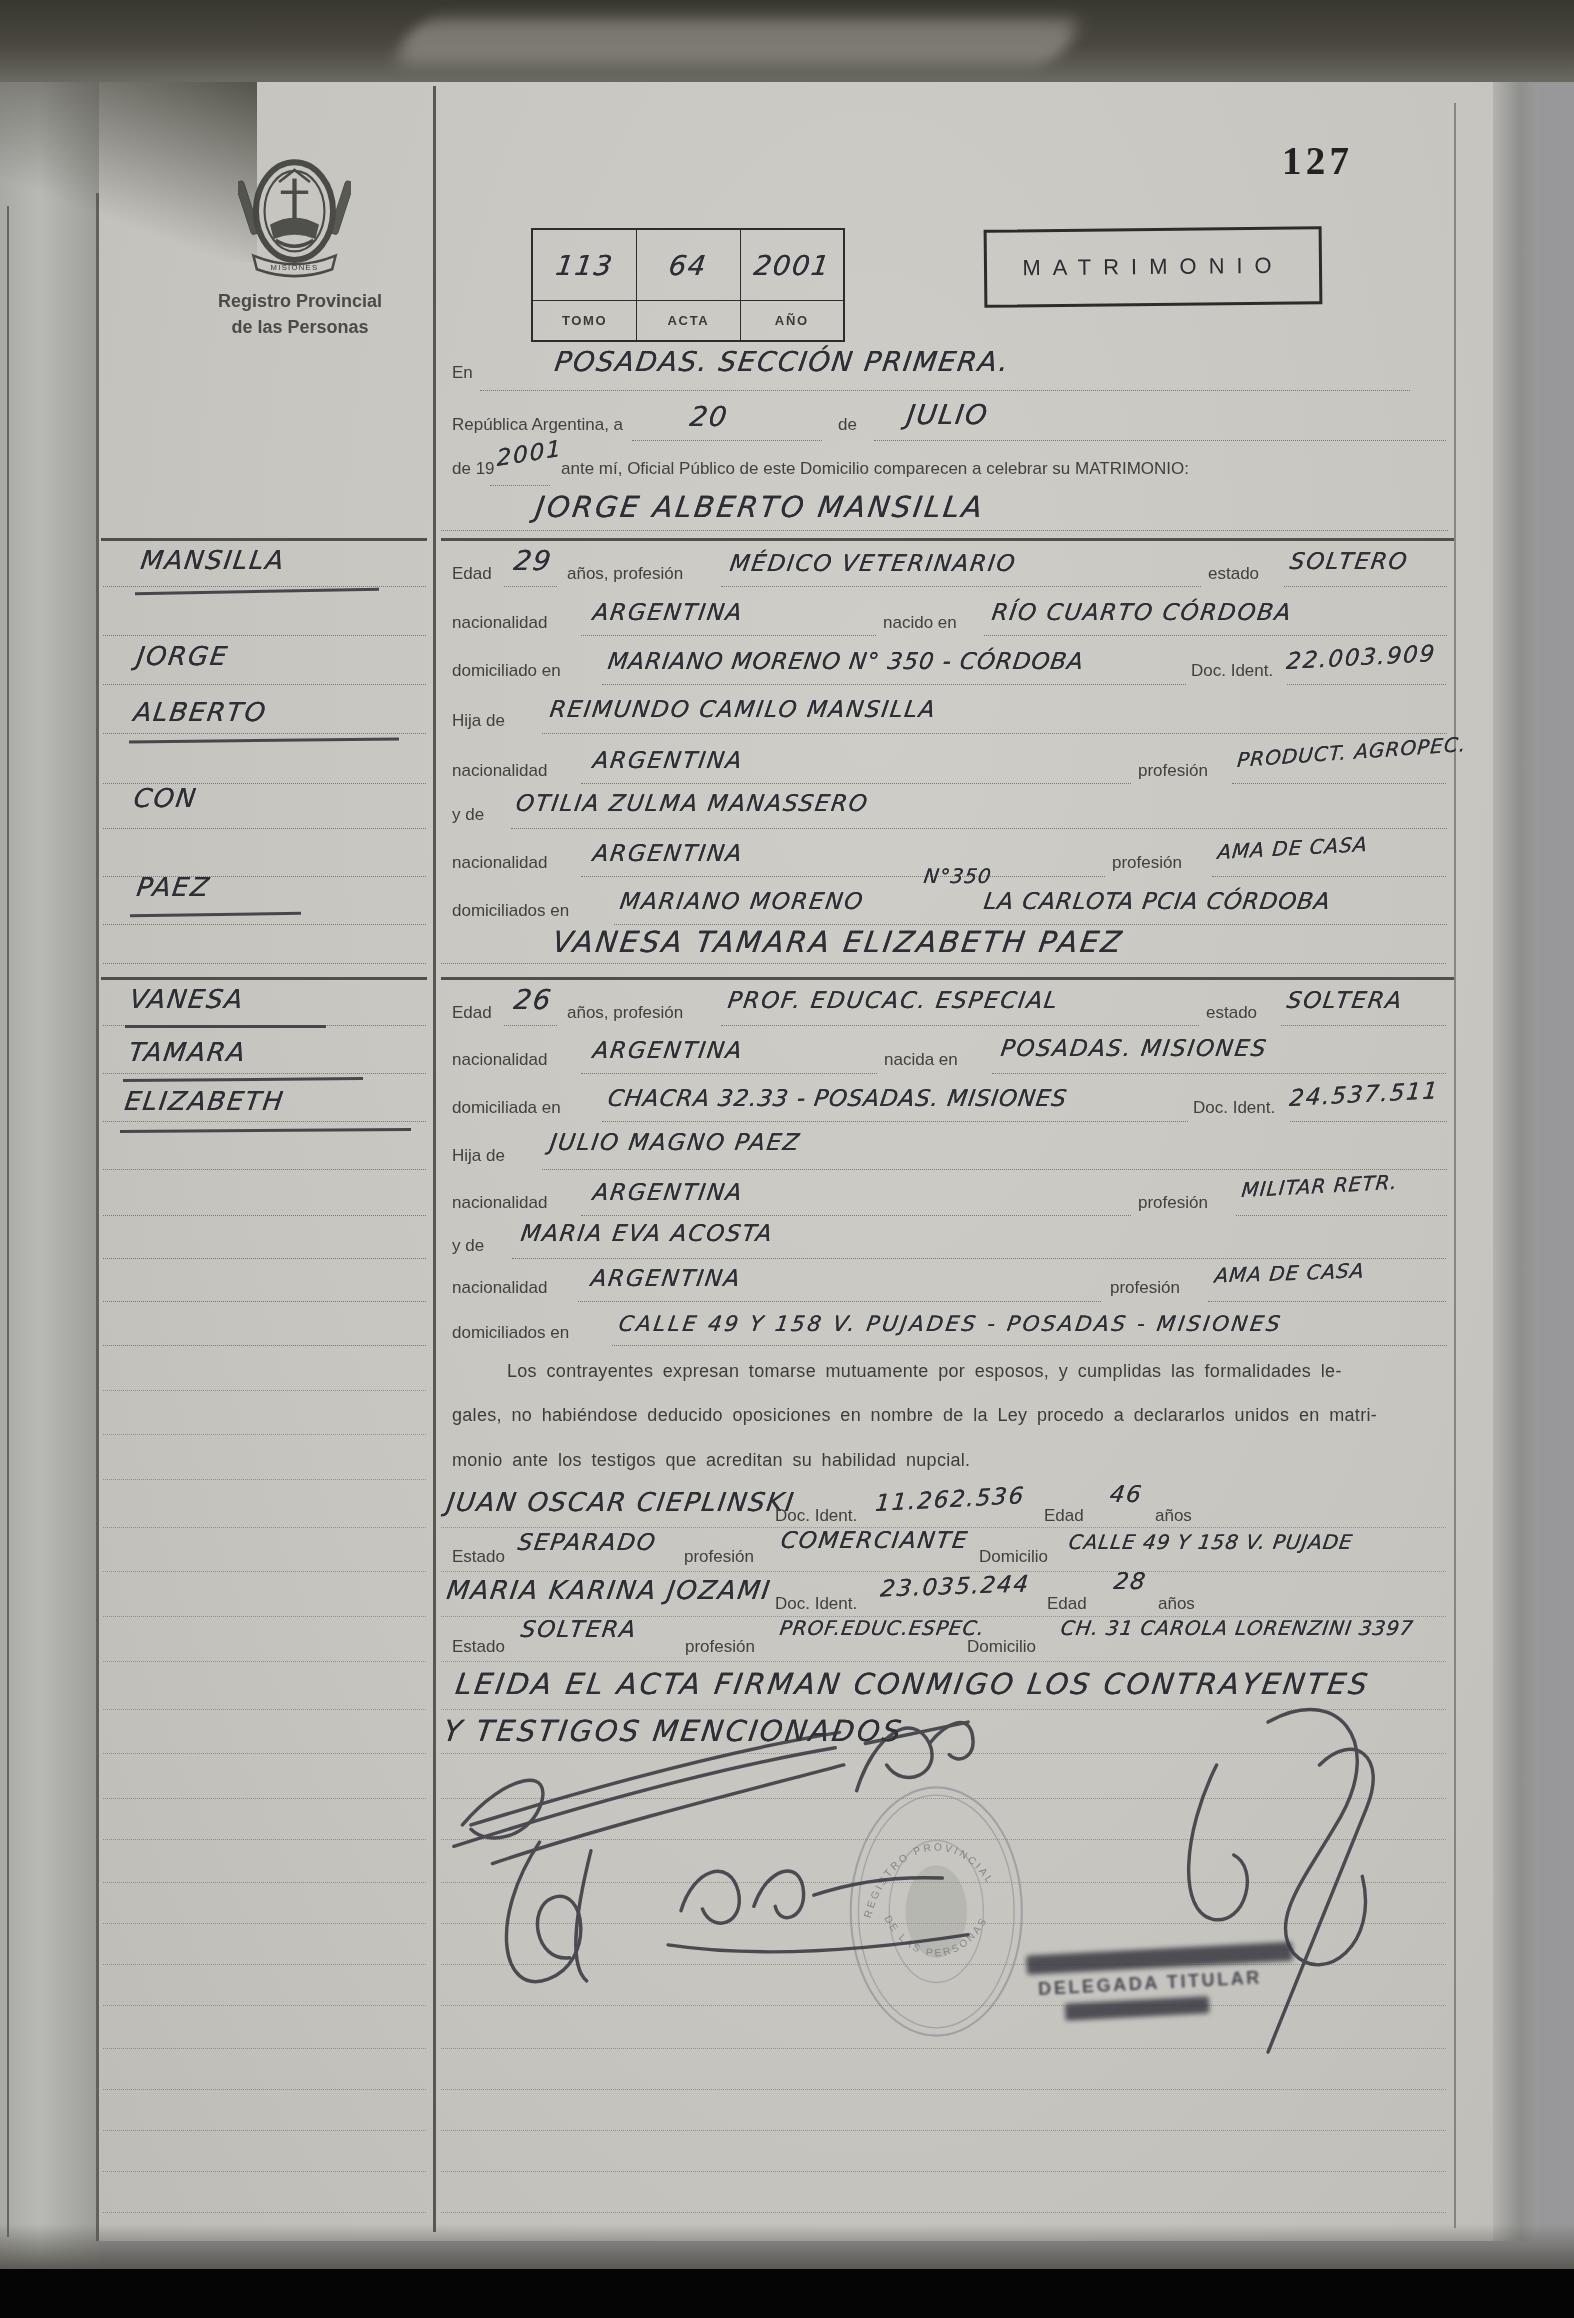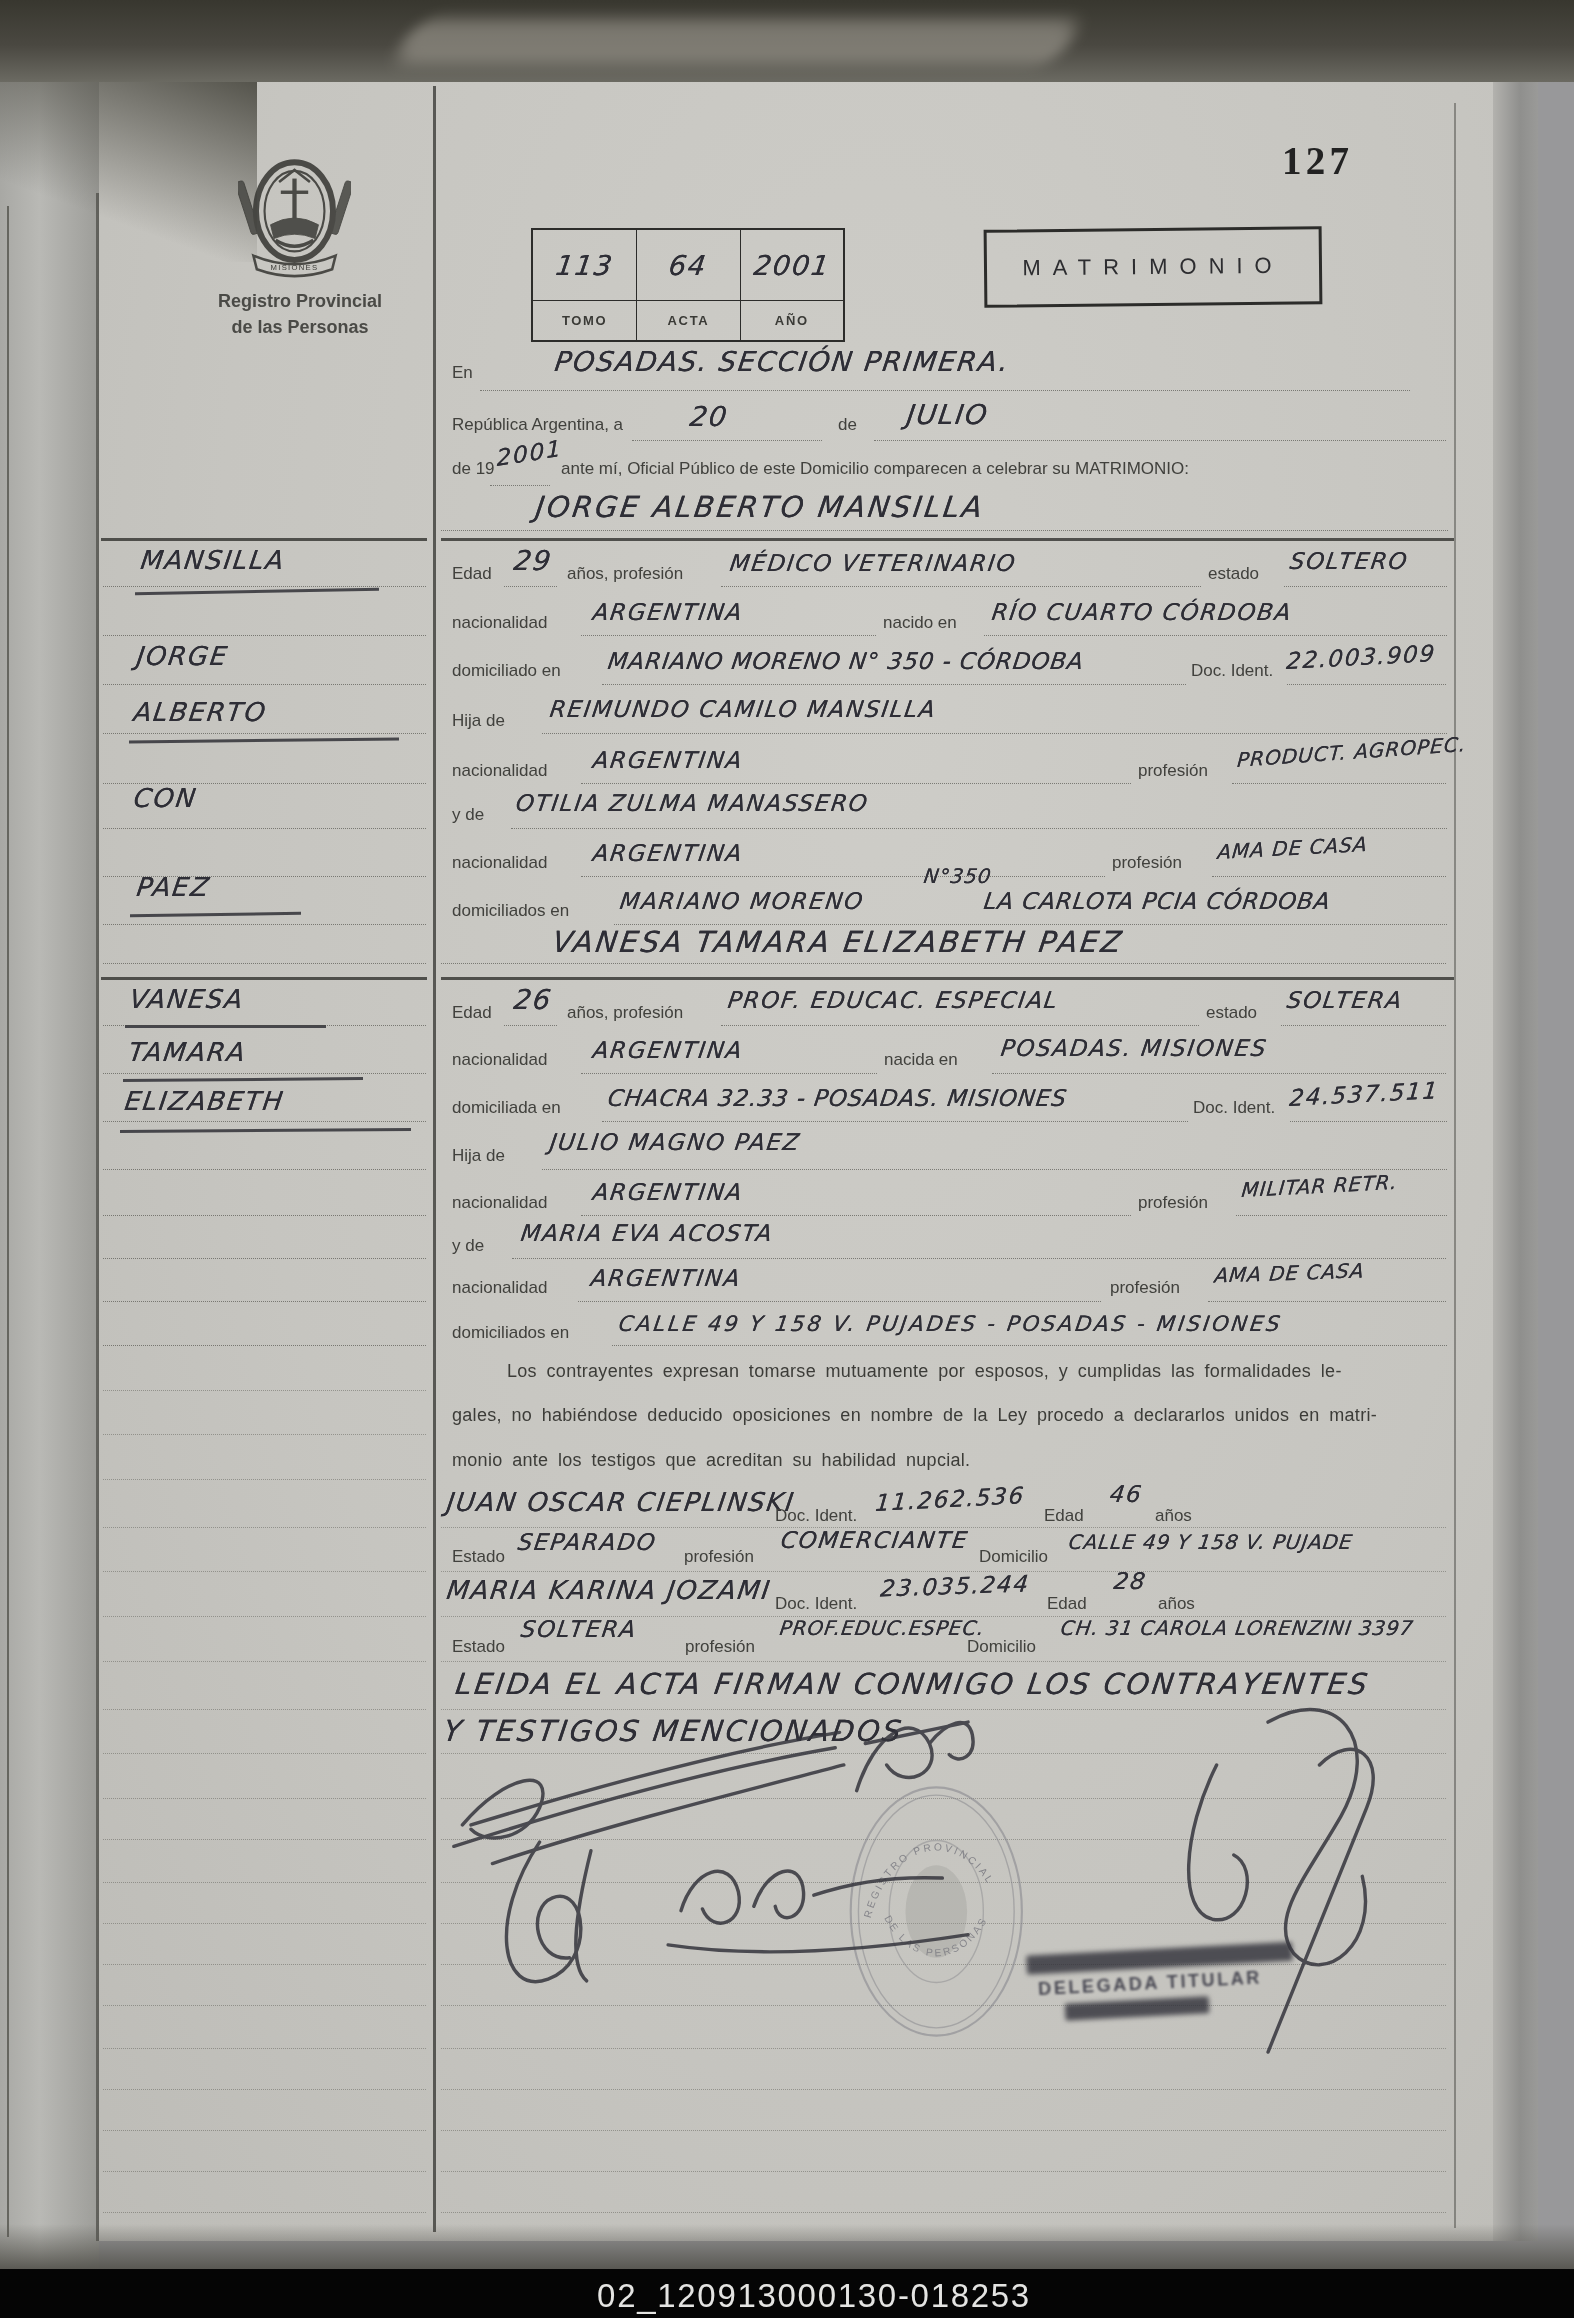--- a/index.html
+++ b/index.html
@@ -407,16 +407,15 @@
       <g>
         <path d="M1000 70 C1080 25 1135 90 1085 180 C1045 250 1000 300 1030 340 C1065 378 1130 330 1110 250"></path>
         <path d="M1060 120 C1100 80 1140 110 1115 170 C1085 245 1030 380 1000 455"></path>
         <path d="M940 120 C900 200 895 290 935 300 C975 308 990 240 960 225"></path>
       </g>
     </g>
   </svg>
 
   <div class="abs" id="bottom-fade"></div>
   <div class="abs" id="footer-bar"></div>
-  <div class="abs" id="footer-id">02_120913000130-018253</div>
 
 </div>
 
 
 </body></html>

